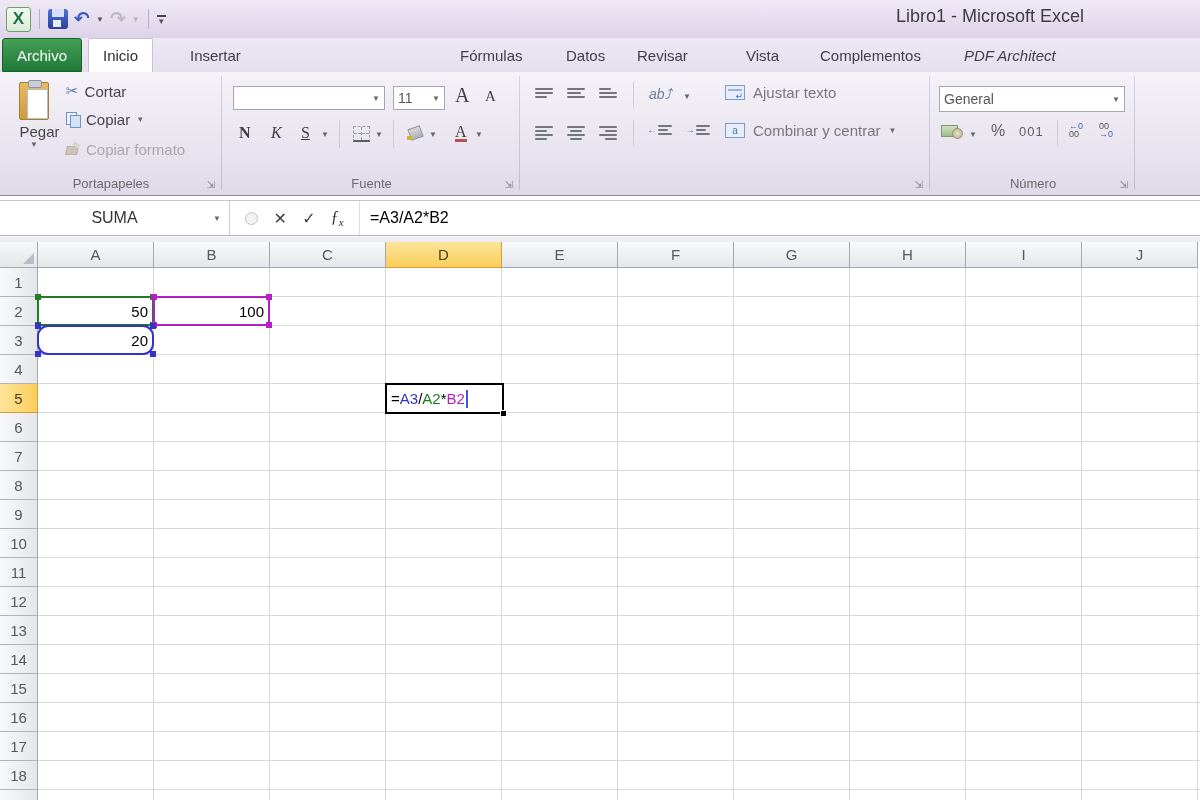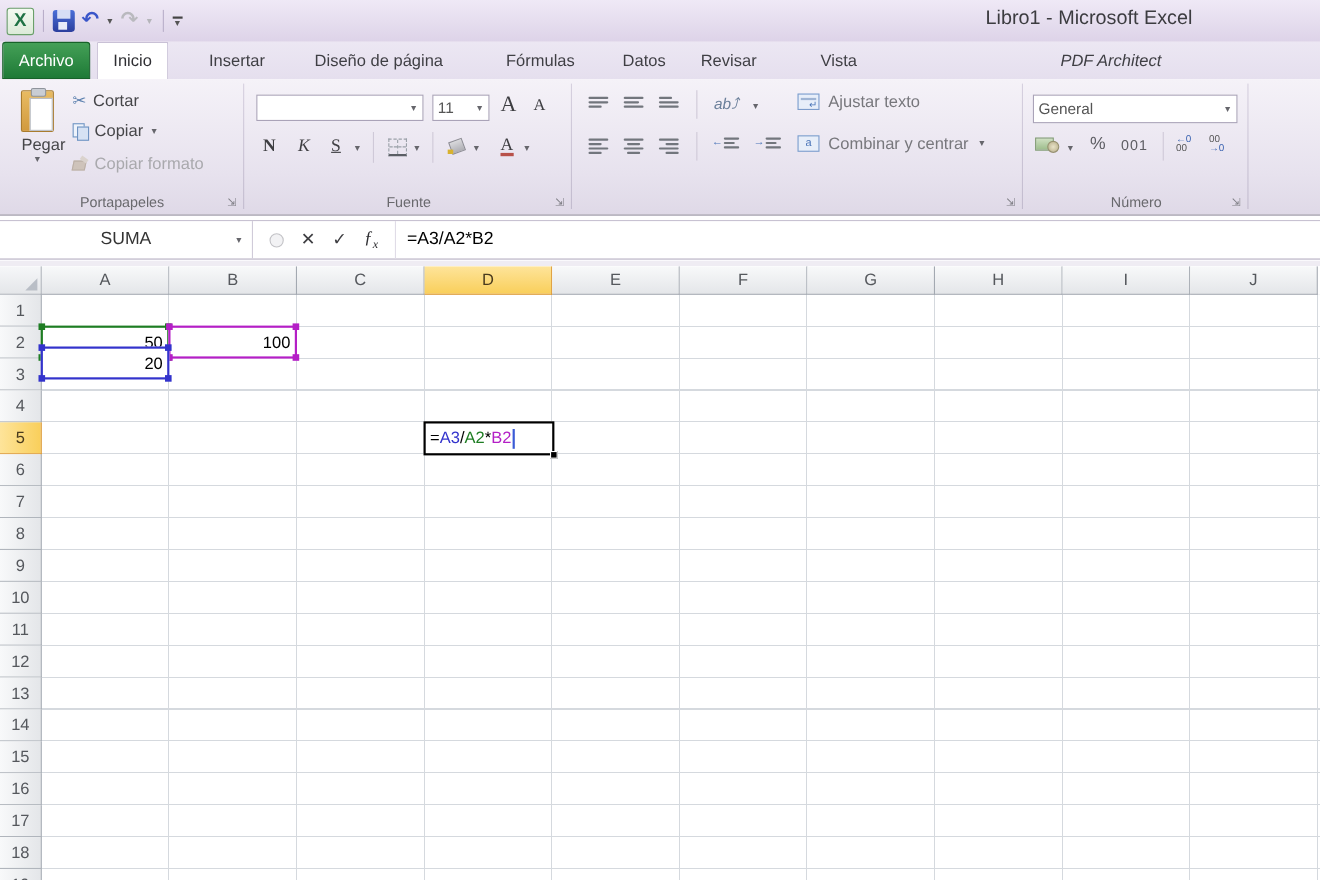--- a/index.html
+++ b/index.html
@@ -157,21 +157,21 @@
       repeating-linear-gradient(to right, transparent 0 115px, #d5d9de 115px 116px),
       repeating-linear-gradient(to bottom, transparent 0 28px, #d5d9de 28px 29px); }
   .vcell { position:absolute; width:117px; height:30px; background:#fff; border:2px solid #000;
     display:flex; align-items:center; justify-content:flex-end; padding-right:4px;
     font-size:15px; color:#000; }
   .hdl { position:absolute; width:6px; height:6px; }
   .hdl.tl { left:-4px; top:-4px; } .hdl.tr { right:-4px; top:-4px; }
   .hdl.bl { left:-4px; bottom:-4px; } .hdl.br { right:-4px; bottom:-4px; }
   [data-name="cell-A2"] { left:37px; top:54px; }
   [data-name="cell-B2"] { left:153px; top:54px; }
-  [data-name="cell-A3"] { left:37px; top:73px; }
+  [data-name="cell-A3"] { left:37px; top:83px;border-radius:11px; }
   .editcell { position:absolute; left:385px; top:141px; width:119px; height:31px; background:#fff;
     border:2px solid #000; display:flex; align-items:center; padding-left:4px; font-size:15px; }
   .caret { width:2px; height:18px; background:#3b5bd6; margin-left:1px; }
   .fillhdl { position:absolute; right:-5px; bottom:-5px; width:7px; height:7px; background:#000; border:1px solid #fff; }
 </style>
 </head>
 <body>
 
 <div id="app" data-name="excel-window">
 
@@ -190,25 +190,25 @@
         <span class="mini-arrow">▼</span>
       </div>
     </div>
     <div class="title-text" data-name="window-title">Libro1 - Microsoft Excel</div>
   </div>
 
   <div class="tabrow" data-name="ribbon-tab-bar">
     <div class="tab archivo" data-name="tab-archivo">Archivo</div>
     <div class="tab active" style="left:88px;" data-name="tab-inicio">Inicio</div>
     <div class="tab" style="left:176px;" data-name="tab-insertar">Insertar</div>
-    <div class="tab" style="left:272px;" data-name="tab-diseno-de-pagina">Diseño de página</div>
     <div class="tab" style="left:446px;" data-name="tab-formulas">Fórmulas</div>
     <div class="tab" style="left:552px;" data-name="tab-datos">Datos</div>
     <div class="tab" style="left:623px;" data-name="tab-revisar">Revisar</div>
     <div class="tab" style="left:732px;" data-name="tab-vista">Vista</div>
+    <div class="tab" style="left:806px;" data-name="tab-complementos">Complementos</div>
     <div class="tab" style="left:950px;font-style:italic;" data-name="tab-pdf-architect">PDF Architect</div>
   </div>
 
   <div class="ribbon" data-name="ribbon">
 
     <div class="rgroup" style="left:0; width:222px;" data-name="group-clipboard">
       <div class="paste-big" data-name="paste-button">
         <div class="clip-ic" data-name="clipboard-icon"></div>
         <span class="rbtn-lbl" style="margin-top:3px;margin-left:11px;" data-name="paste-label">Pegar</span>
         <span class="dd" data-name="paste-dropdown-icon">▼</span>

